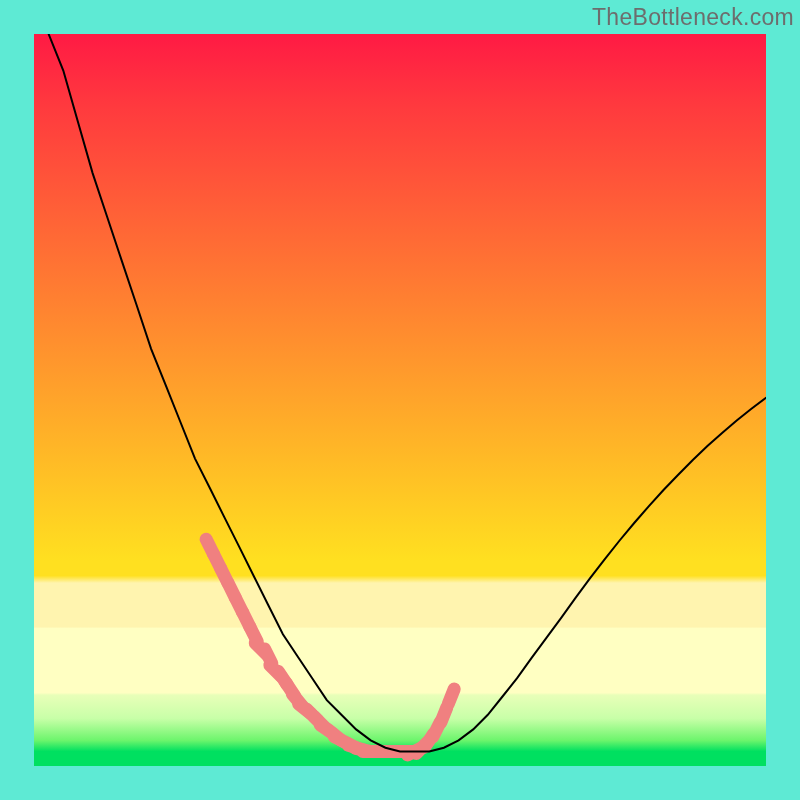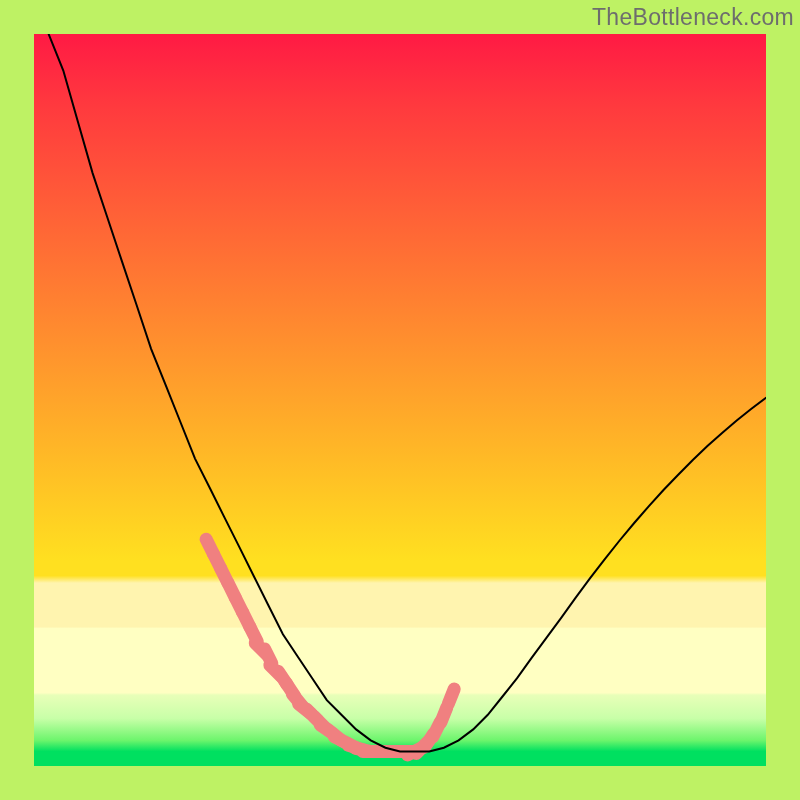--- a/index.html
+++ b/index.html
@@ -10,21 +10,21 @@
     overflow: hidden;
     background: #000;
     font-family: Arial, Helvetica, sans-serif;
   }
   .frame {
     position: absolute;
     left: 0;
     top: 0;
     width: 800px;
     height: 800px;
-    background: #bef264;
+    background: #5eead4;
   }
   .plot {
     position: absolute;
     left: 34px;
     top: 34px;
     width: 732px;
     height: 732px;
     background: linear-gradient(to bottom,
       #ff1a44 0%,
       #ff3a3e 10%,

